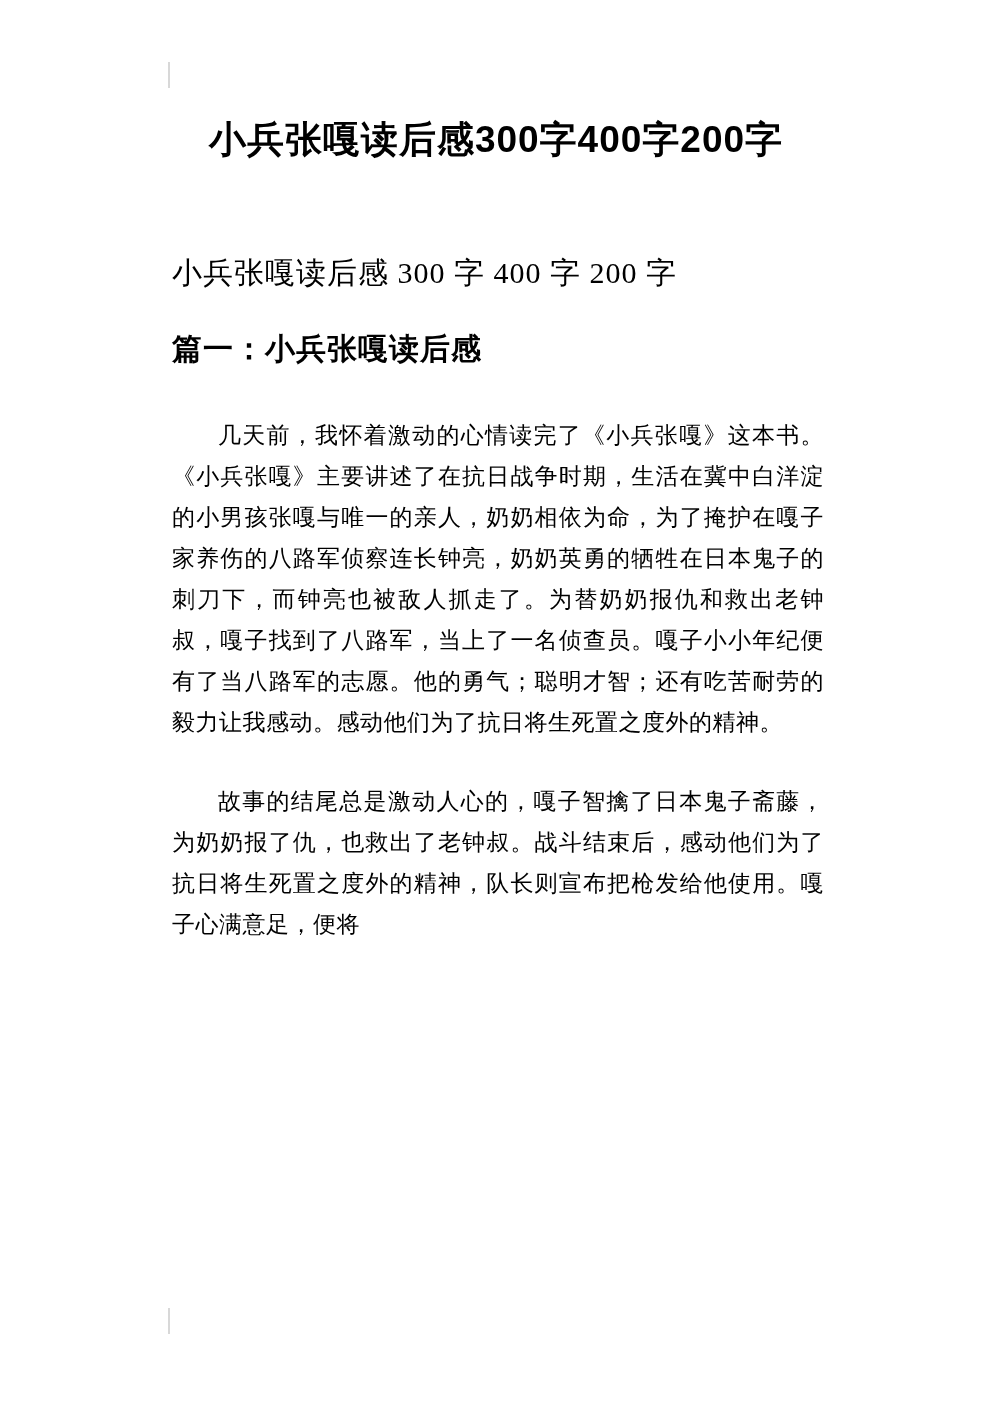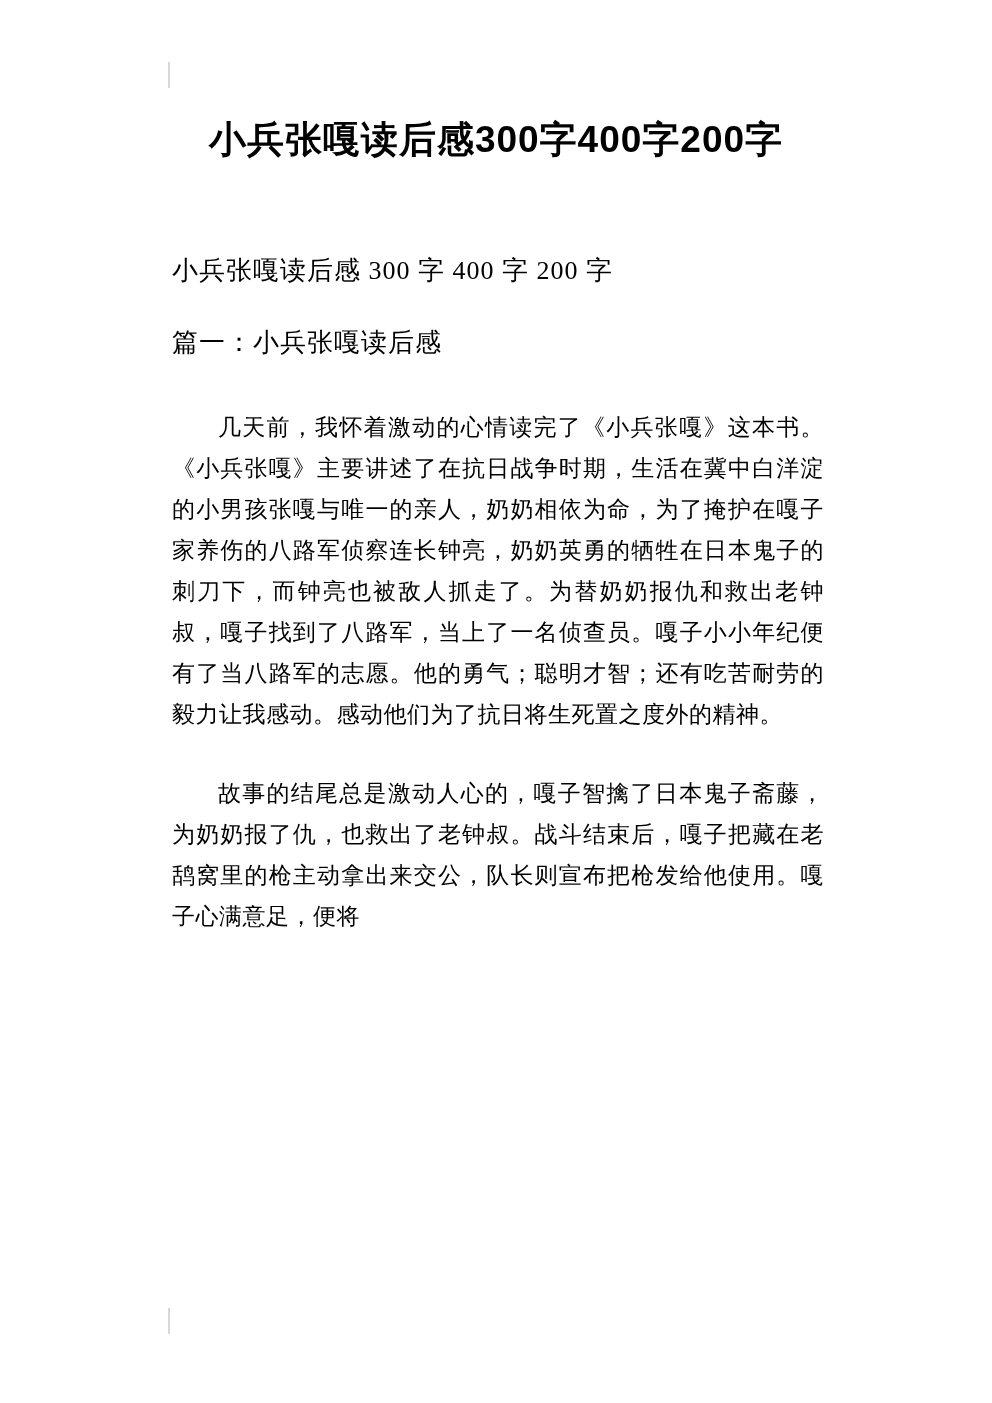--- a/index.html
+++ b/index.html
@@ -30,32 +30,33 @@
     letter-spacing: 1px;
     margin: 0;
     padding-top: 118px;
   }
   .body-block {
     padding: 0 168px 0 172px;
     margin-top: 96px;
   }
   .para {
     font-family: "Liberation Serif", serif;
-    font-size: 26px;
+    font-size: 30px;
     line-height: 1.0;
     margin: 0;
     text-align: justify;
   }
   .para.lead {
     margin-bottom: 46px;
     letter-spacing: 1px;
   }
   .para.section {
     margin-bottom: 52px;
     letter-spacing: 1px;
+    font-weight: bold;
   }
   .para.body {
     font-size: 23px;
     line-height: 1.78;
     letter-spacing: 0.5px;
     text-indent: 2em;
     margin-bottom: 30px;
   }
   .spacer-sm { height: 8px; }
   .edge-mark {
@@ -80,16 +81,16 @@
   <div class="body-block">
 
     <p class="para lead">小兵张嘎读后感 300 字 400 字 200 字</p>
 
     <p class="para section">篇一：小兵张嘎读后感</p>
 
     <p class="para body">几天前，我怀着激动的心情读完了《小兵张嘎》这本书。《小兵张嘎》主要讲述了在抗日战争时期，生活在冀中白洋淀的小男孩张嘎与唯一的亲人，奶奶相依为命，为了掩护在嘎子家养伤的八路军侦察连长钟亮，奶奶英勇的牺牲在日本鬼子的刺刀下，而钟亮也被敌人抓走了。为替奶奶报仇和救出老钟叔，嘎子找到了八路军，当上了一名侦查员。嘎子小小年纪便有了当八路军的志愿。他的勇气；聪明才智；还有吃苦耐劳的毅力让我感动。感动他们为了抗日将生死置之度外的精神。</p>
 
     <div class="spacer-sm"></div>
 
-    <p class="para body">故事的结尾总是激动人心的，嘎子智擒了日本鬼子斋藤，为奶奶报了仇，也救出了老钟叔。战斗结束后，嘎子把藏在老鸹窝里的枪主动拿出来交公，队长则宣布把枪发给他使用。嘎子心满意足，便将</p>
+    <p class="para body">故事的结尾总是激动人心的，嘎子智擒了日本鬼子斋藤，为奶奶报了仇，也救出了老钟叔。战斗结束后，感动他们为了抗日将生死置之度外的精神，队长则宣布把枪发给他使用。嘎子心满意足，便将</p>
 
   </div>
 </div>
 
 </body></html>

